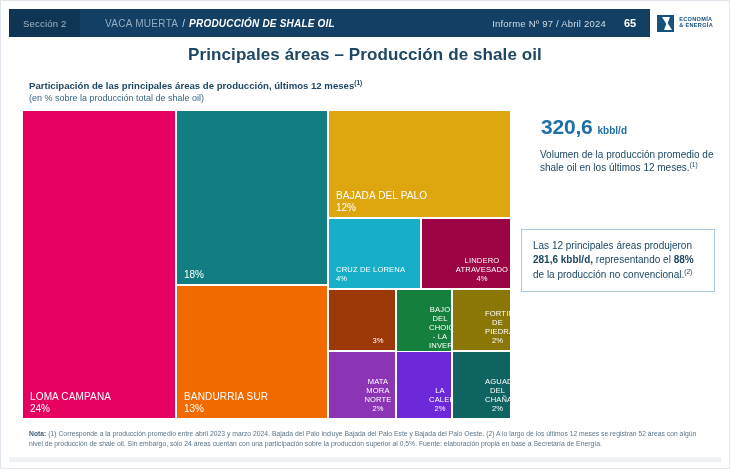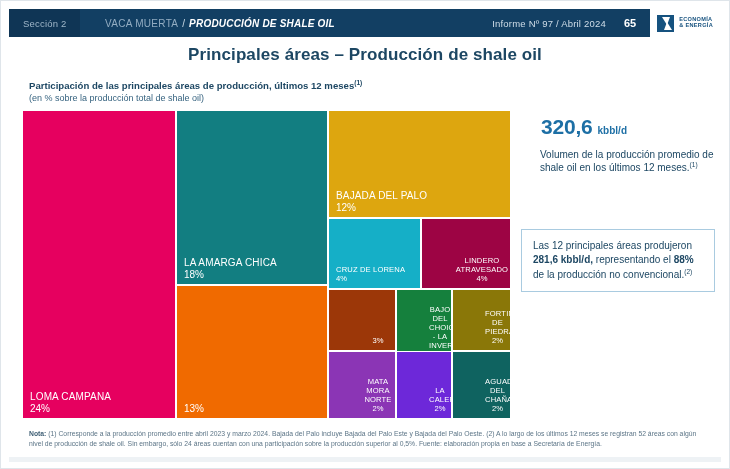--- a/index.html
+++ b/index.html
@@ -165,27 +165,27 @@
   <div class="treemap">
     <div class="cell big left-lbl" style="left:0;top:0;width:154px;height:309px;background:#E6005F;">
       <span class="lbl">
         <span class="nm">LOMA CAMPANA</span>
         <span class="pc">24%</span>
       </span>
     </div>
 
     <div class="cell big left-lbl" style="left:154px;top:0;width:152px;height:175px;background:#127E81;">
       <span class="lbl">
-        <span class="nm">LA AMARGA CHICA</span>
         <span class="pc">18%</span>
       </span>
     </div>
 
     <div class="cell big left-lbl" style="left:154px;top:175px;width:152px;height:134px;background:#F06A00;">
       <span class="lbl">
+        <span class="nm">BANDURRIA SUR</span>
         <span class="pc">13%</span>
       </span>
     </div>
 
     <div class="cell big left-lbl" style="left:306px;top:0;width:183px;height:108px;background:#DDA60F;">
       <span class="lbl">
         <span class="nm">BAJADA DEL PALO</span>
         <span class="pc">12%</span>
       </span>
     </div>

